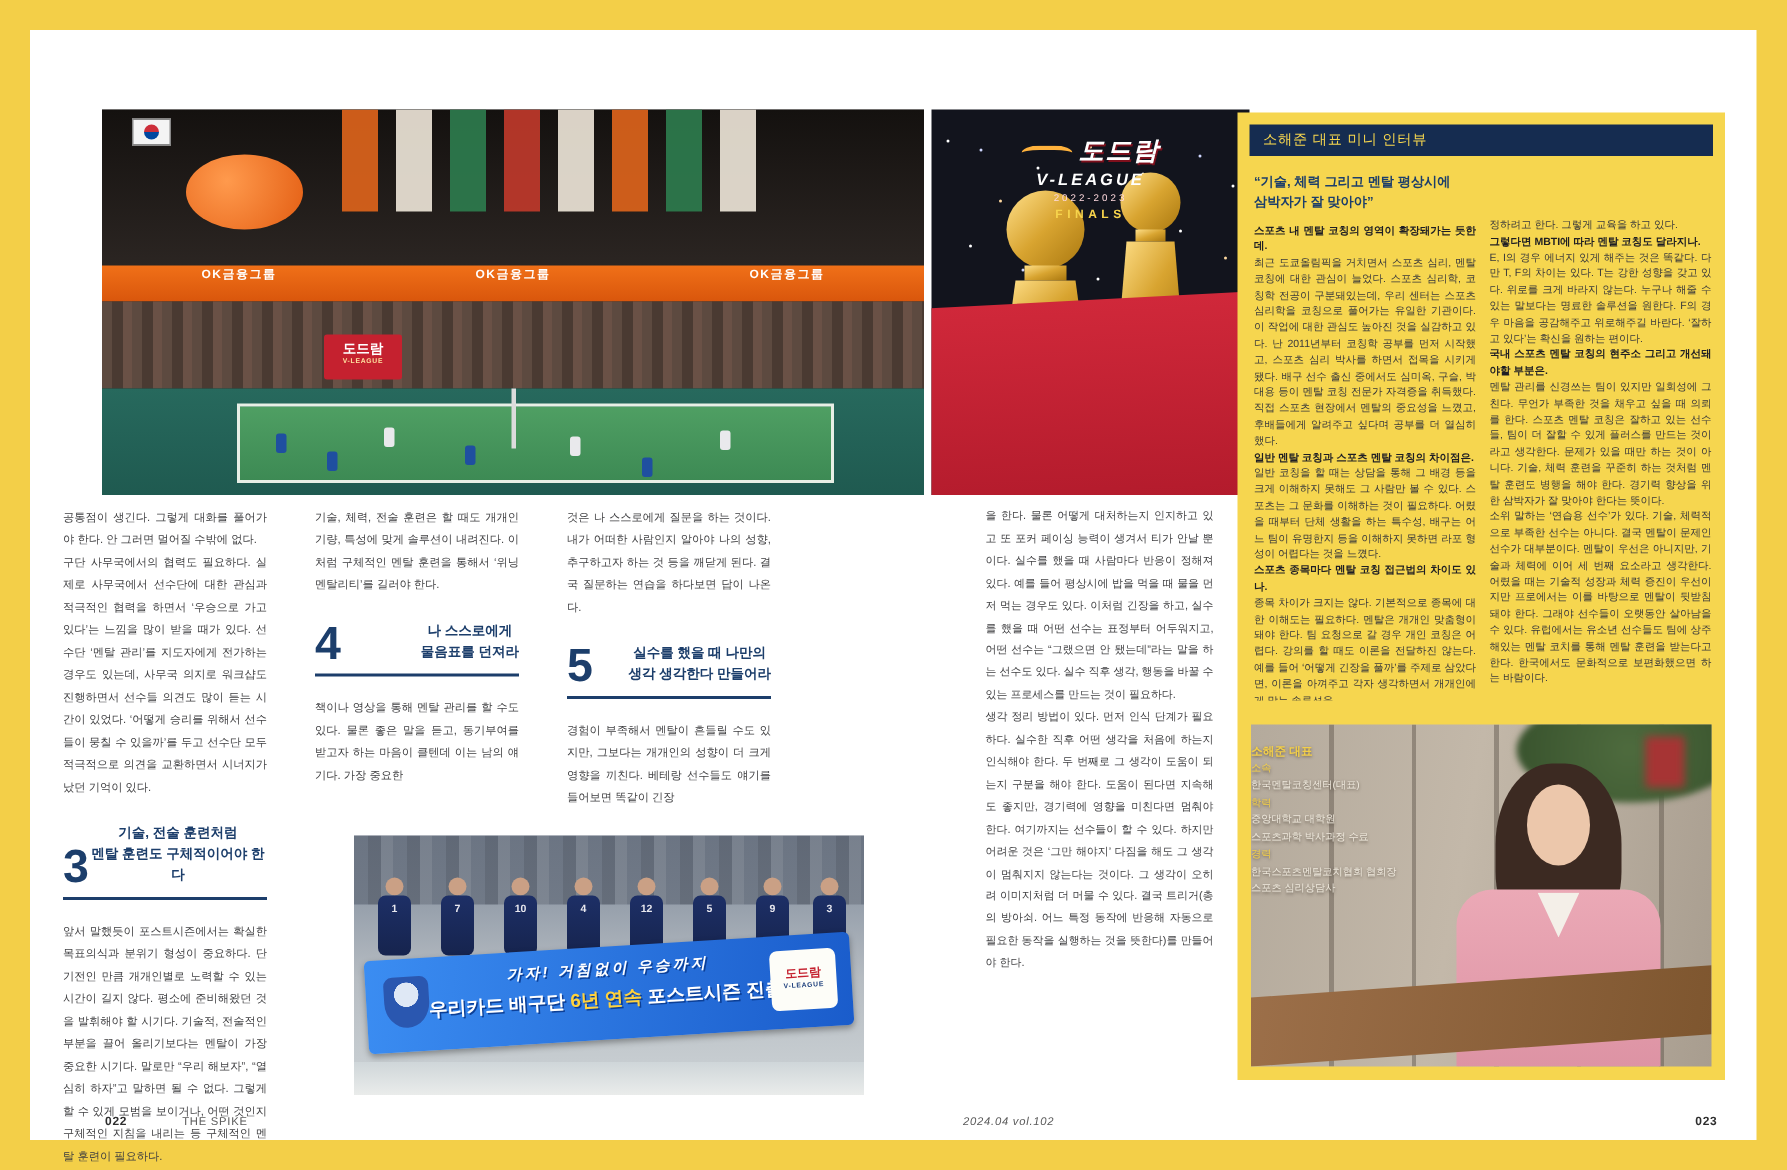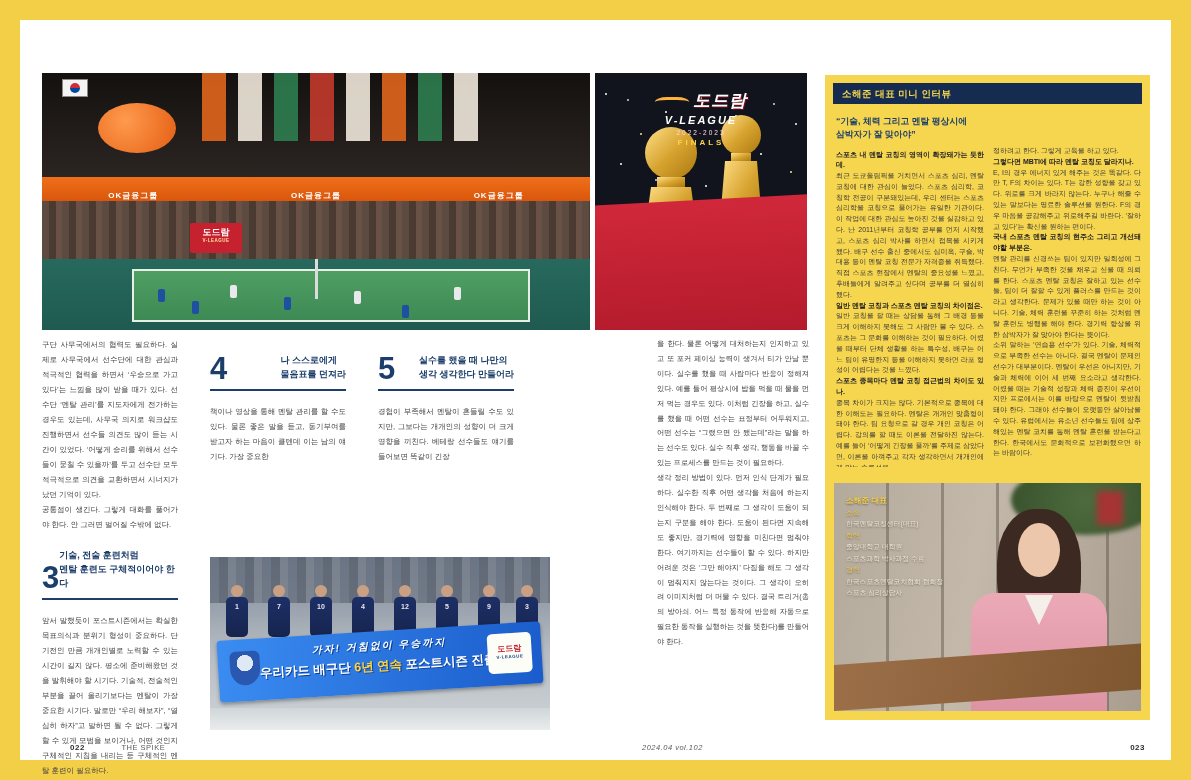--- a/index.html
+++ b/index.html
@@ -7,34 +7,34 @@
   body {
     background:#f3cf48;
     font-family:"Liberation Sans","DejaVu Sans",sans-serif;
     position:relative; overflow:hidden;
   }
   .spread {
     position:absolute; left:20px; top:20px; width:1151px; height:740px;
     background:#ffffff;
   }
   
-  .photo { position:absolute; overflow:hidden; }
+  .photo { position:absolute; overflow:hidden;margin-left:26px; }
   .arena { left:22px; top:53px; width:548px; height:257px; background:#262220; }
   .arena-ceiling { position:absolute; inset:0 0 auto 0; height:104px;
     background:linear-gradient(#14110f,#2b2522); }
   .hang { position:absolute; top:0; width:24px; height:68px; opacity:.9; }
   .arena-balloon { position:absolute; left:56px; top:30px; width:78px; height:50px;
     border-radius:50%; background:radial-gradient(circle at 35% 35%,#ff9a4d,#e35d12); }
   .arena-flag { position:absolute; left:20px; top:6px; width:26px; height:18px; background:#f4f4f4;
     box-shadow:0 0 0 1px #888 inset; }
   .arena-flag:after { content:""; position:absolute; left:8px; top:4px; width:10px; height:10px;
     border-radius:50%; background:linear-gradient(#cd2e3a 50%,#0047a0 50%); }
   .arena-led { position:absolute; left:0; top:104px; width:100%; height:24px;
     background:linear-gradient(#f07018,#d9560c); color:#fff; font-weight:bold; font-size:8px;
-    display:flex; align-items:flex-end; justify-content:space-around; letter-spacing:1px; white-space:nowrap; }
+    display:flex; align-items:flex-start; justify-content:space-around; letter-spacing:1px; white-space:nowrap; }
   .arena-crowd { position:absolute; left:0; top:128px; width:100%; height:58px;
     background:repeating-linear-gradient(90deg,#5d4a40 0 7px,#4a3a32 7px 14px,#6a5146 14px 20px);
   }
   .arena-court { position:absolute; left:0; top:186px; width:100%; height:71px;
     background:linear-gradient(#27695d,#1f5a50); }
   .court-inner { position:absolute; left:90px; top:10px; right:60px; bottom:8px;
     background:linear-gradient(#4f9f63,#3d8a54); border:2px solid #e8efe6; }
   .net { position:absolute; left:46%; top:-12px; width:3px; height:40px; background:#dcdcdc; }
   .pl-dot { position:absolute; width:7px; height:13px; border-radius:2px; background:#1f4fa0; }
   .pl-dot.w { background:#e9e9ec; }
@@ -83,27 +83,27 @@
     background:radial-gradient(circle at 50% 35%,#dfe8f5 30%,#2a57b0 31%); border-radius:6px 6px 50% 50%; }
   .bp-floor { position:absolute; left:0; right:0; bottom:0; height:22px; background:linear-gradient(#cfd6d9,#eaeceb); }
 
   
   .col { position:absolute; top:317px; font-size:7.5px; line-height:15px; color:#3e3e40;
     text-align:justify; word-break:break-all; }
   .col p { margin:0; }
   .sec-head { display:flex; justify-content:space-between; align-items:flex-end;
     border-bottom:2px solid #1c3e6b; padding-bottom:7px; margin:17px 0 13px; }
   .sec-num { font-size:31px; font-weight:bold; color:#1c3e6b; line-height:.8; }
-  .sec-title { text-align:left; font-size:9px; font-weight:bold; color:#1c3e6b; line-height:1.55; }
+  .sec-title { text-align:center; font-size:9px; font-weight:bold; color:#1c3e6b; line-height:1.55; }
   .endmark { font-weight:bold; font-style:italic; color:#1c3e6b; font-size:9px; }
 
   
   .ivbox { position:absolute; left:805px; top:55px; width:325px; height:645px; background:#f6d64f; }
   .iv-bar { position:absolute; left:8px; right:8px; top:8px; height:21px; background:#152c50;
-    color:#f6d64f; font-weight:bold; font-size:9.5px; line-height:21px; padding-left:9px; letter-spacing:.5px; }
+    color:#f6d64f; font-weight:normal; font-size:9.5px; line-height:21px; padding-left:9px; letter-spacing:.5px; }
   .iv-col { position:absolute; top:40px; width:148px; height:352px; overflow:hidden;
     font-size:7px; line-height:10.8px; color:#38383b; text-align:justify; word-break:break-all; }
   .iv-col.left { left:11px; }
   .iv-col.right { left:168px; padding-top:31px; }
   .iv-quote { color:#1c3e6b; font-weight:bold; font-size:8.8px; line-height:1.45; margin-bottom:9px; }
   .iv-q { font-weight:bold; color:#1e1e24; }
   .iv-photo { position:absolute; left:9px; top:408px; width:307px; height:228px; overflow:hidden;
     background:linear-gradient(100deg,#b4aa9c 0%,#c3b8a9 45%,#a89d8f 100%); }
   .iv-photo .seams { position:absolute; inset:0;
     background:repeating-linear-gradient(90deg,transparent 0 52px,rgba(90,80,70,.45) 52px 55px); }
@@ -115,21 +115,21 @@
   .iv-hair { position:absolute; left:34px; top:0; width:84px; height:120px; border-radius:45% 45% 40% 40%;
     background:#3c2a22; }
   .iv-face { position:absolute; left:55px; top:14px; width:42px; height:54px; border-radius:50%;
     background:#ecc7ab; }
   .iv-bodypink { position:absolute; left:8px; top:84px; width:136px; height:118px; border-radius:24px 24px 0 0;
     background:linear-gradient(#eba9b6,#dd93a4); }
   .iv-shirt { position:absolute; left:62px; top:86px; width:28px; height:30px;
     background:#f4efe8; clip-path:polygon(0 0,100% 0,50% 100%); }
   .iv-table { position:absolute; left:0; right:0; bottom:0; height:46px;
     background:linear-gradient(100deg,#9c6f49,#7e562f); transform:skewY(-4deg); transform-origin:left; }
-  .iv-profile { position:absolute; left:12px; top:12px; font-size:6.8px; line-height:11.5px;
+  .iv-profile { position:absolute; left:0; top:12px; font-size:6.8px; line-height:11.5px;
     text-shadow:0 1px 2px rgba(40,30,20,.55); }
   .iv-profile .nm { color:#f3cf4a; font-weight:bold; font-size:7.8px; }
   .iv-profile .lab { color:#f3cf4a; }
   .iv-profile .val { color:#efe9dd; }
 
   
   .foot { position:absolute; bottom:8px; font-size:7.5px; color:#5a5a5a; letter-spacing:.5px; }
   .foot b { color:#2e2e2e; font-size:8px; }
   .f-left { left:50px; }
   .f-left span { margin-left:34px; }
@@ -197,44 +197,46 @@
     <div class="troph-red"></div>
     <div class="troph-logo">
       <div><span class="t-swoosh"></span><span class="t-brand">도드람</span></div>
       <div class="t-league">V-LEAGUE</div>
       <div class="t-season">2022-2023</div>
       <div class="t-finals">FINALS</div>
     </div>
   </div>
 
   <div class="col" style="left:22px;width:136px">
+    <p>공통점이 생긴다. 그렇게 대화를 풀어가야 한다. 안 그러면 멀어질 수밖에 없다.</p>
     <p>구단 사무국에서의 협력도 필요하다. 실제로 사무국에서 선수단에 대한 관심과 적극적인 협력을 하면서 ‘우승으로 가고 있다’는 느낌을 많이 받을 때가 있다. 선수단 ‘멘탈 관리’를 지도자에게 전가하는 경우도 있는데, 사무국 의지로 워크샵도 진행하면서 선수들 의견도 많이 듣는 시간이 있었다. ‘어떻게 승리를 위해서 선수들이 뭉칠 수 있을까’를 두고 선수단 모두 적극적으로 의견을 교환하면서 시너지가 났던 기억이 있다.</p>
-    <p>공통점이 생긴다. 그렇게 대화를 풀어가야 한다. 안 그러면 멀어질 수밖에 없다.</p>
     <div class="sec-head">
       <span class="sec-num">3</span>
       <span class="sec-title">
         <div>기술, 전술 훈련처럼</div>
         <div>멘탈 훈련도 구체적이어야 한다</div>
       </span>
     </div>
     <p>앞서 말했듯이 포스트시즌에서는 확실한 목표의식과 분위기 형성이 중요하다. 단기전인 만큼 개개인별로 노력할 수 있는 시간이 길지 않다. 평소에 준비해왔던 것을 발휘해야 할 시기다. 기술적, 전술적인 부분을 끌어 올리기보다는 멘탈이 가장 중요한 시기다. 말로만 “우리 해보자”, “열심히 하자”고 말하면 될 수 없다. 그렇게 할 수 있게 모범을 보이거나, 어떤 것인지 구체적인 지침을 내리는 등 구체적인 멘탈 훈련이 필요하다.</p>
   </div>
 
   <div class="col" style="left:190px;width:136px">
+    <p>기술, 체력, 전술 훈련은 할 때도 개개인 기량, 특성에 맞게 솔루션이 내려진다. 이처럼 구체적인 멘탈 훈련을 통해서 ‘위닝 멘탈리티’를 길러야 한다.</p>
     <div class="sec-head">
       <span class="sec-num">4</span>
       <span class="sec-title">
         <div>나 스스로에게</div>
         <div>물음표를 던져라</div>
       </span>
     </div>
     <p>책이나 영상을 통해 멘탈 관리를 할 수도 있다. 물론 좋은 말을 듣고, 동기부여를 받고자 하는 마음이 클텐데 이는 남의 얘기다. 가장 중요한</p>
   </div>
 
   <div class="col" style="left:358px;width:136px">
+    <p>것은 나 스스로에게 질문을 하는 것이다. 내가 어떠한 사람인지 알아야 나의 성향, 추구하고자 하는 것 등을 깨닫게 된다. 결국 질문하는 연습을 하다보면 답이 나온다.</p>
     <div class="sec-head">
       <span class="sec-num">5</span>
       <span class="sec-title">
         <div>실수를 했을 때 나만의</div>
         <div>생각 생각한다 만들어라</div>
       </span>
     </div>
     <p>경험이 부족해서 멘탈이 흔들릴 수도 있지만, 그보다는 개개인의 성향이 더 크게 영향을 끼친다. 베테랑 선수들도 얘기를 들어보면 똑같이 긴장</p>
   </div>
 

